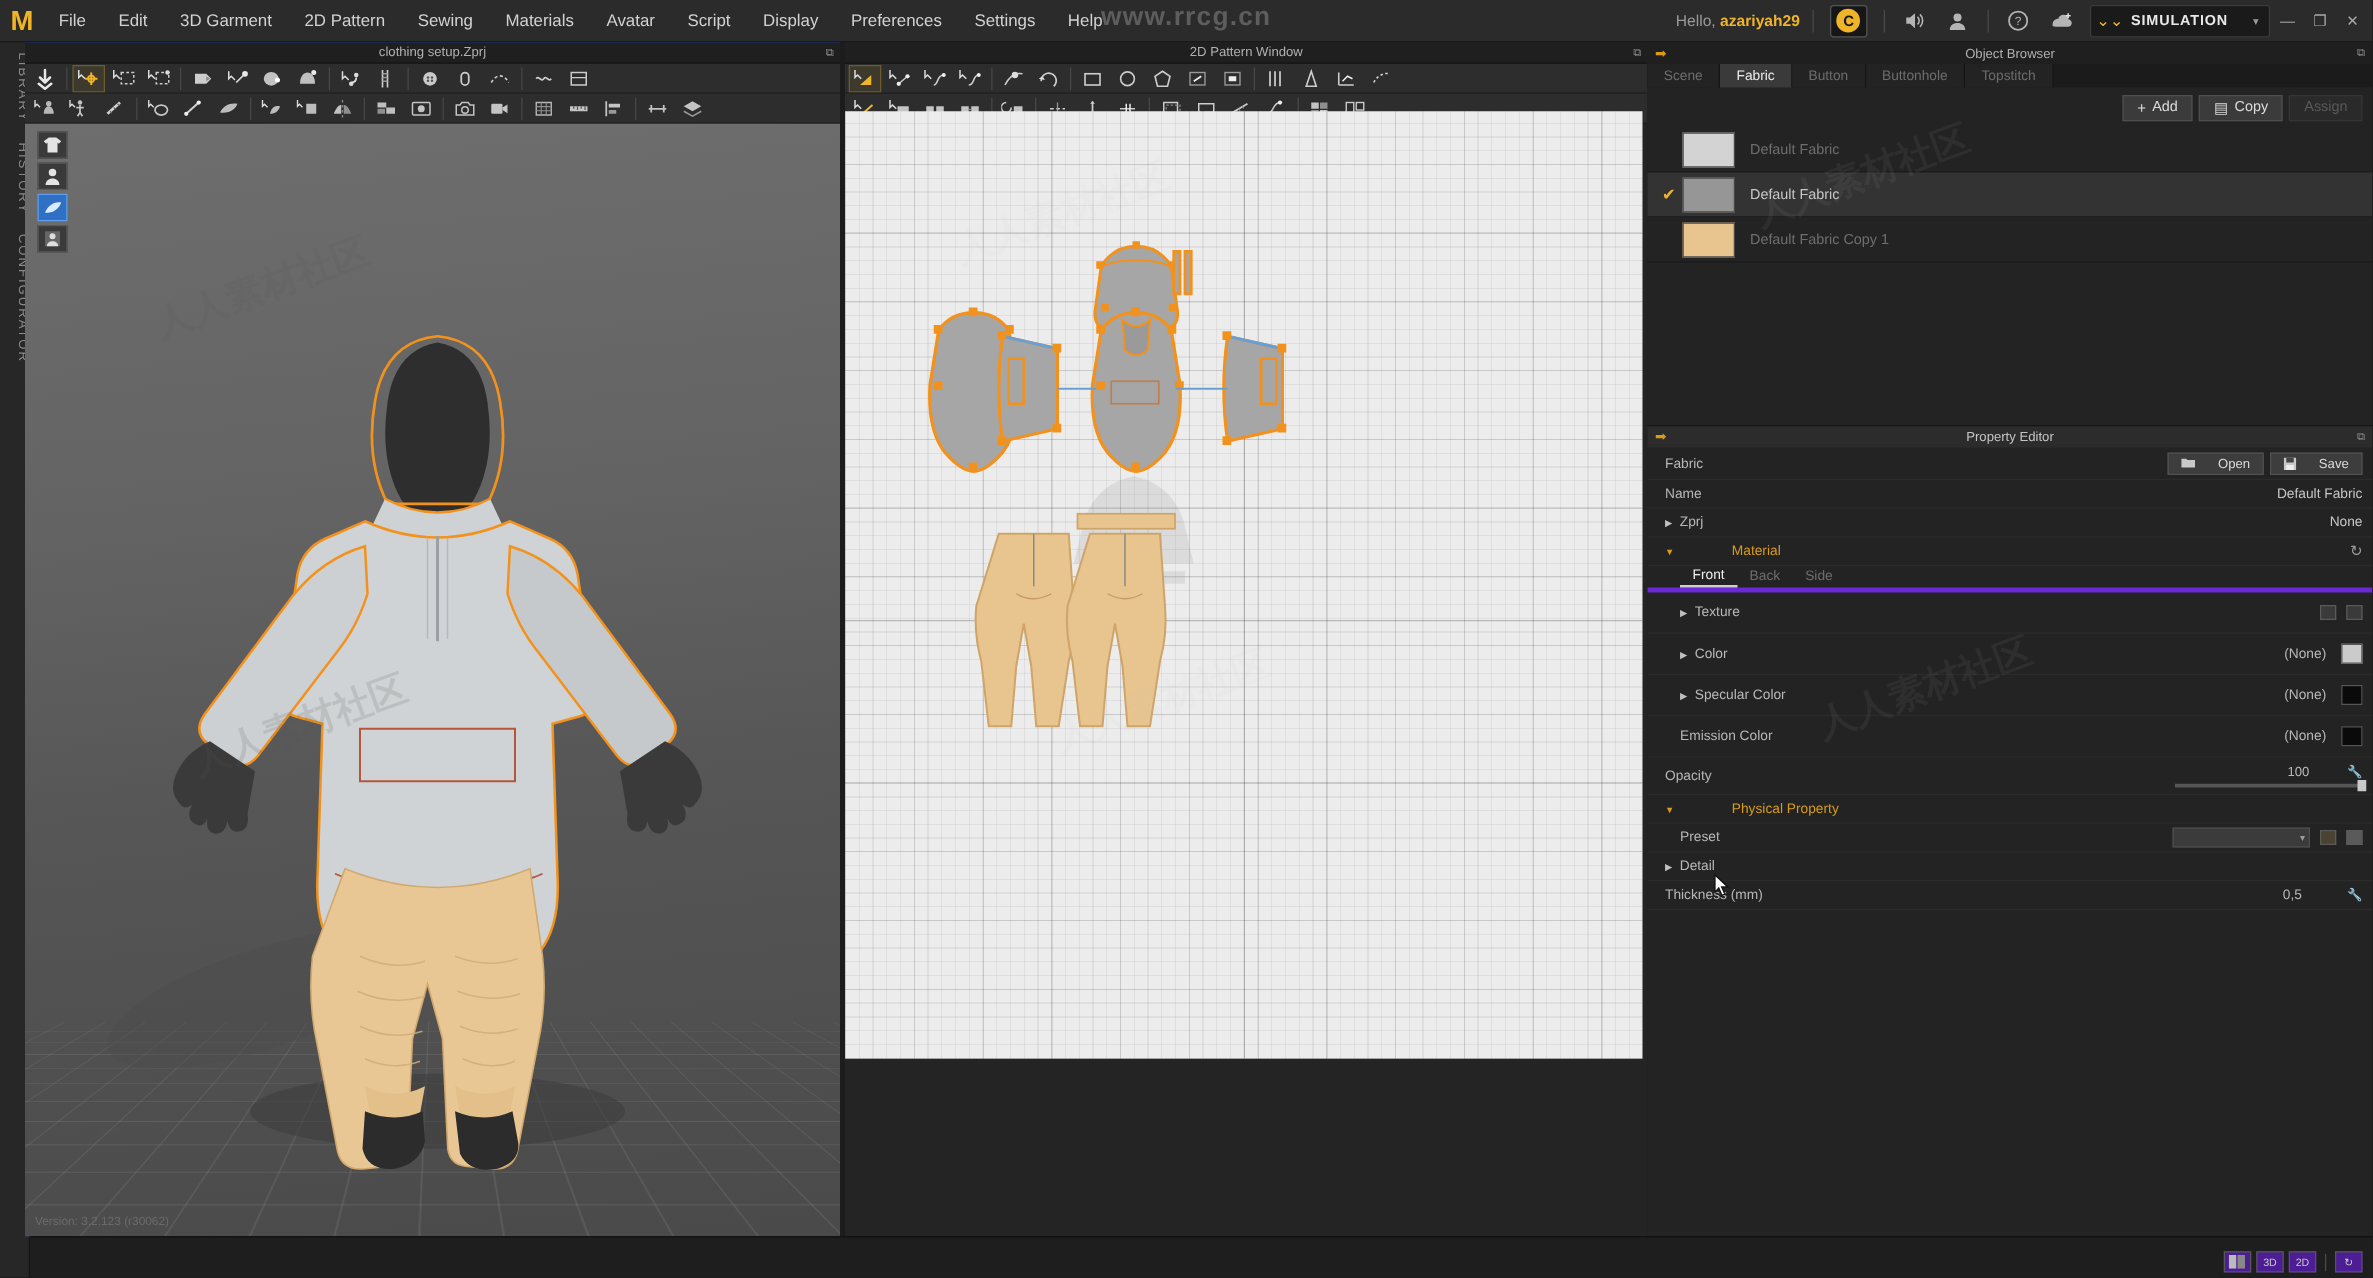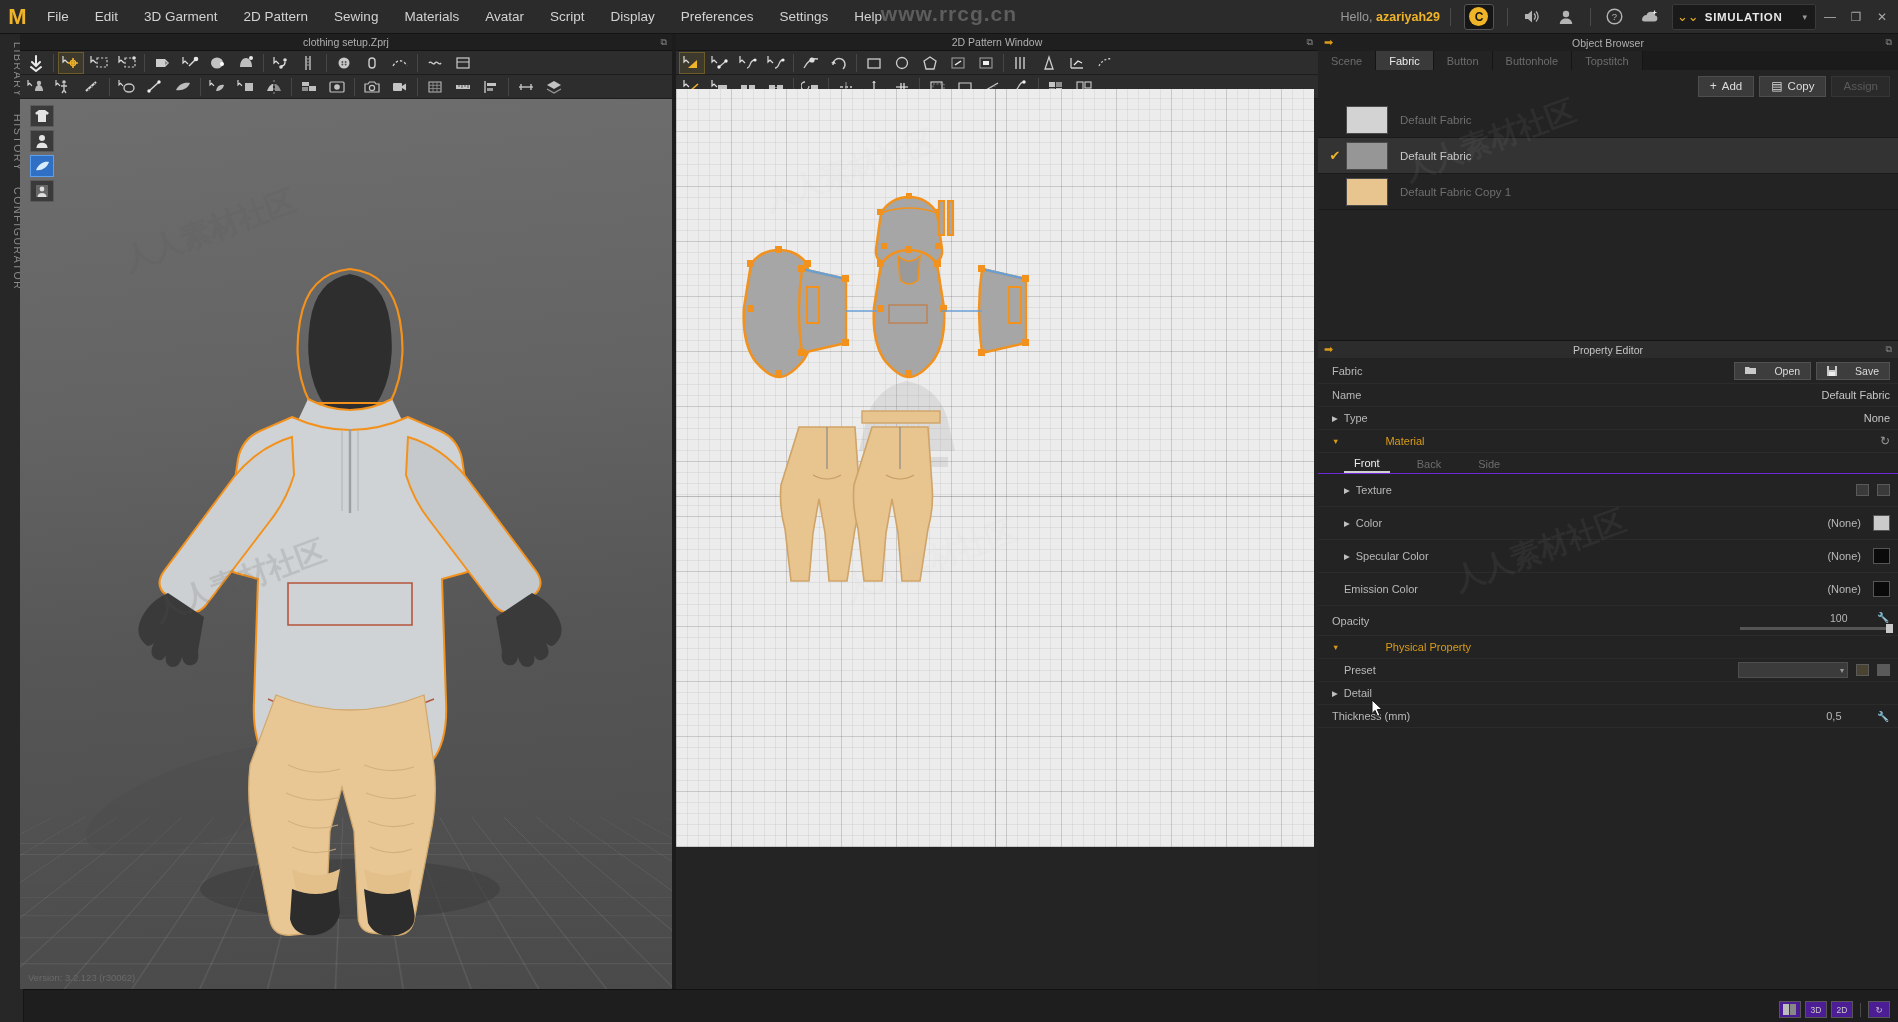--- a/index.html
+++ b/index.html
@@ -179,21 +179,21 @@
   .prow .lbl { flex:none; }
   .prow .val { margin-left:auto; color:#c6c6c6; }
   .prow.hdr .lbl { color:#d89b18;margin-left:40px; }
   .tri { font-size:7.5px; color:#c0c0c0; margin-right:6px; display:inline-block; }
   .tri.o { color:#d89b18; }
   .pbtn {
     height:18px; padding:0 10px; background:#3d3d3d; border:1px solid #515151;
     display:flex; align-items:center; font-size:10.5px; color:#dcdcdc; gap:18px; margin-left:5px;
   }
   .swatch { width:17px; height:16px; border:1px solid #555; margin-left:8px; flex:none; }
-  .mtabs { height:21px; display:flex; align-items:flex-end; padding-left:26px; border-bottom:1px solid #6d28d9;gap:17px; }
+  .mtabs { height:21px; display:flex; align-items:flex-end; padding-left:26px; border-bottom:4px solid #6d28d9; }
   .mtab {
     padding:0 10px; font-size:11px; color:#6d6d6d; height:18px;
     display:flex; align-items:center;
   }
   .mtab.active { color:#efefef; border-bottom:2px solid #cfcfcf; }
   .miniic { width:13px; height:12px; border:1px solid #5a5a5a; margin-left:4px; flex:none; }
   .slider { width:150px; height:3px; background:#555; position:relative; margin-left:auto; }
   .slider .knob { position:absolute; right:-3px; top:-3px; width:7px; height:9px; background:#c9c9c9; }
   .selbox {
     width:110px; height:16px; background:#3b3b3b; border:1px solid #4e4e4e;
@@ -979,21 +979,21 @@
       </span>
     </div>
 
     <div class="prow">
       <span class="lbl">Name</span>
       <span class="val">Default Fabric</span>
     </div>
 
     <div class="prow">
       <span class="tri">▶</span>
-      <span class="lbl">Type</span>
+      <span class="lbl">Zprj</span>
       <span class="val">None</span>
     </div>
 
     <div class="prow hdr">
       <span class="tri o">▼</span>
       <span class="lbl">Material</span>
       <span class="val" style="color:#9a9a9a;font-size:12px">↻</span>
     </div>
 
     <div class="mtabs">

